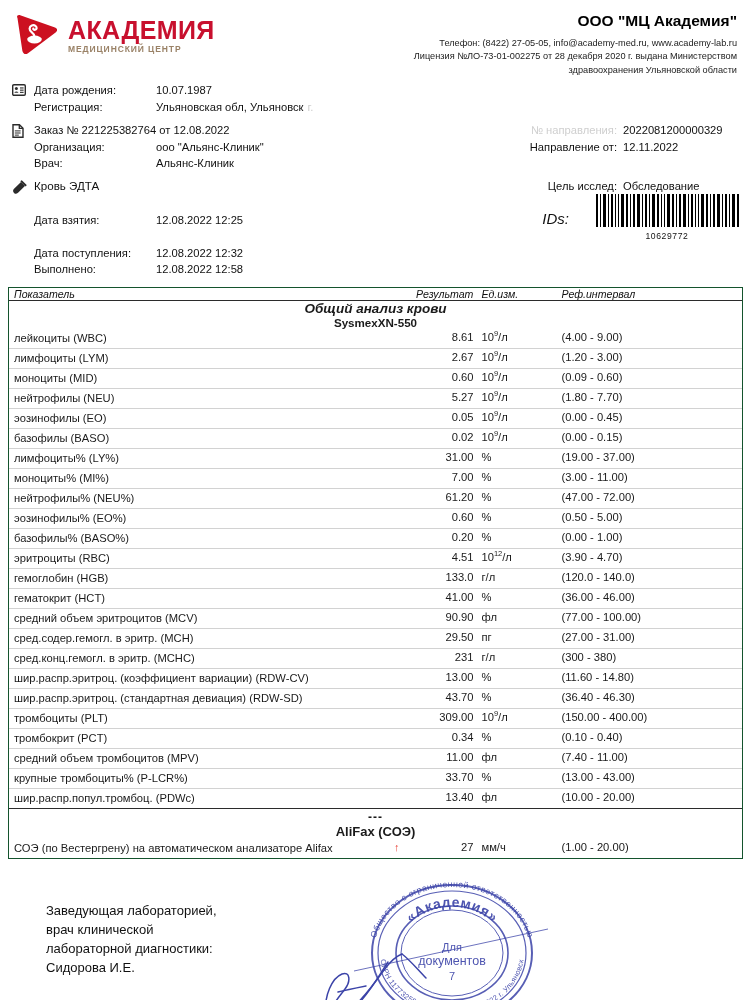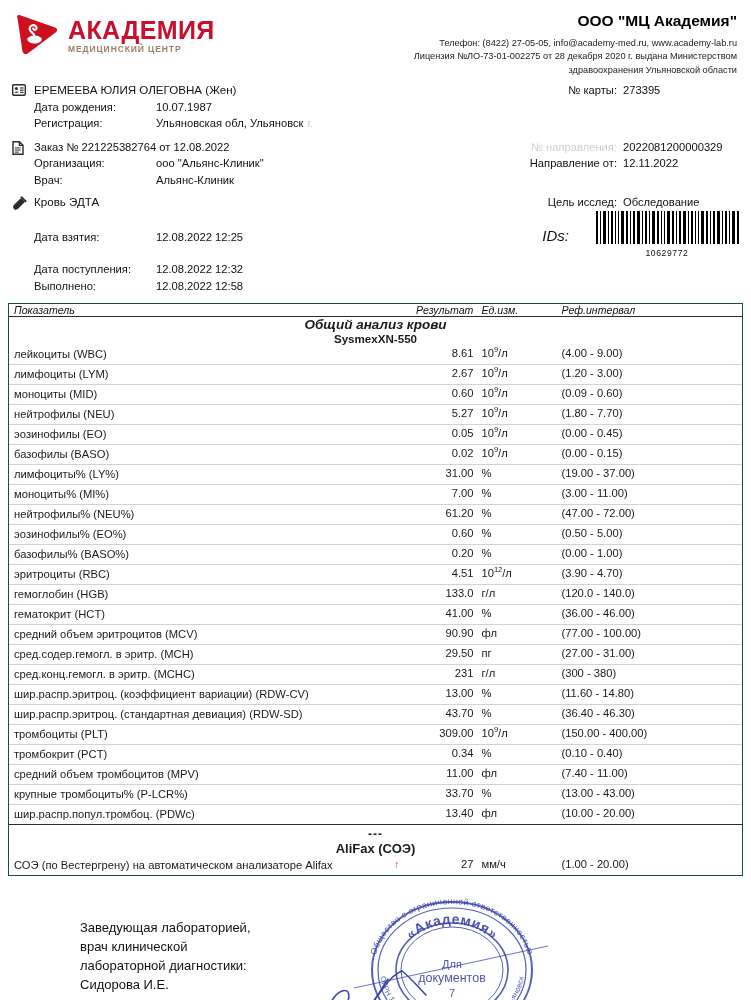--- a/index.html
+++ b/index.html
@@ -88,21 +88,21 @@
   tr.datarow.first td { border-top: none; }
   tr.datarow td.c-name { line-height: 14.5px; }
   .flag-up { color: #e8443a; font-size: 11px; font-weight: bold; line-height: 1; }
   sup { font-size: 7.5px; vertical-align: super; line-height: 0; }
 
   .sep-row td { border-top: 1px solid #2b2b2b; height: 2px; padding: 0; }
 
   
   .sign-area { position: relative; margin-top: 20px; height: 160px; }
   .sign-text {
-    position: absolute; left: 80px; top: 22px;
+    position: absolute; left: 46px; top: 22px;
     font-size: 13px; line-height: 19px; color: #111;
   }
   .stamp { position: absolute; left: 352px; top: 0px; width: 200px; height: 145px; }
   .signature { position: absolute; left: 318px; top: 55px; width: 150px; height: 90px; }
 </style>
 </head>
 <body>
 
 <div class="header">
   <div class="logo-block">
@@ -138,29 +138,20 @@
       <svg width="14" height="12" viewBox="0 0 14 12" aria-hidden="true">
         <rect x="0.7" y="0.7" width="12.6" height="10.6" rx="1.2" fill="none" stroke="#2b2b2b" stroke-width="1.4"></rect>
         <circle cx="4.4" cy="4.6" r="1.5" fill="#2b2b2b"></circle>
         <path d="M2.2 8.8 q2.2 -2.4 4.4 0 z" fill="#2b2b2b"></path>
         <rect x="8.0" y="3.4" width="3.6" height="1.1" fill="#2b2b2b"></rect>
         <rect x="8.0" y="5.6" width="3.6" height="1.1" fill="#2b2b2b"></rect>
         <rect x="8.0" y="7.8" width="3.6" height="1.1" fill="#2b2b2b"></rect>
       </svg>
     </div>
     <div class="info-rows">
-      <div class="irow">
-        <div class="left">
-            <span class="name-line">ЕРЕМЕЕВА ЮЛИЯ ОЛЕГОВНА (Жен)</span>
-          </div>
-        <div class="right">
-          <span class="rlbl">№ карты:</span>
-          <span class="rval">273395</span>
-        </div>
-      </div>
       <div class="irow">
         <span class="lbl lbl-w">Дата рождения:</span>
         <span class="val">10.07.1987</span>
       </div>
       <div class="irow">
         <span class="lbl lbl-w">Регистрация:</span>
         <span class="val">Ульяновская обл, Ульяновск</span>
         <span class="val faded" style="margin-left:4px">г.</span>
       </div>
     </div>

